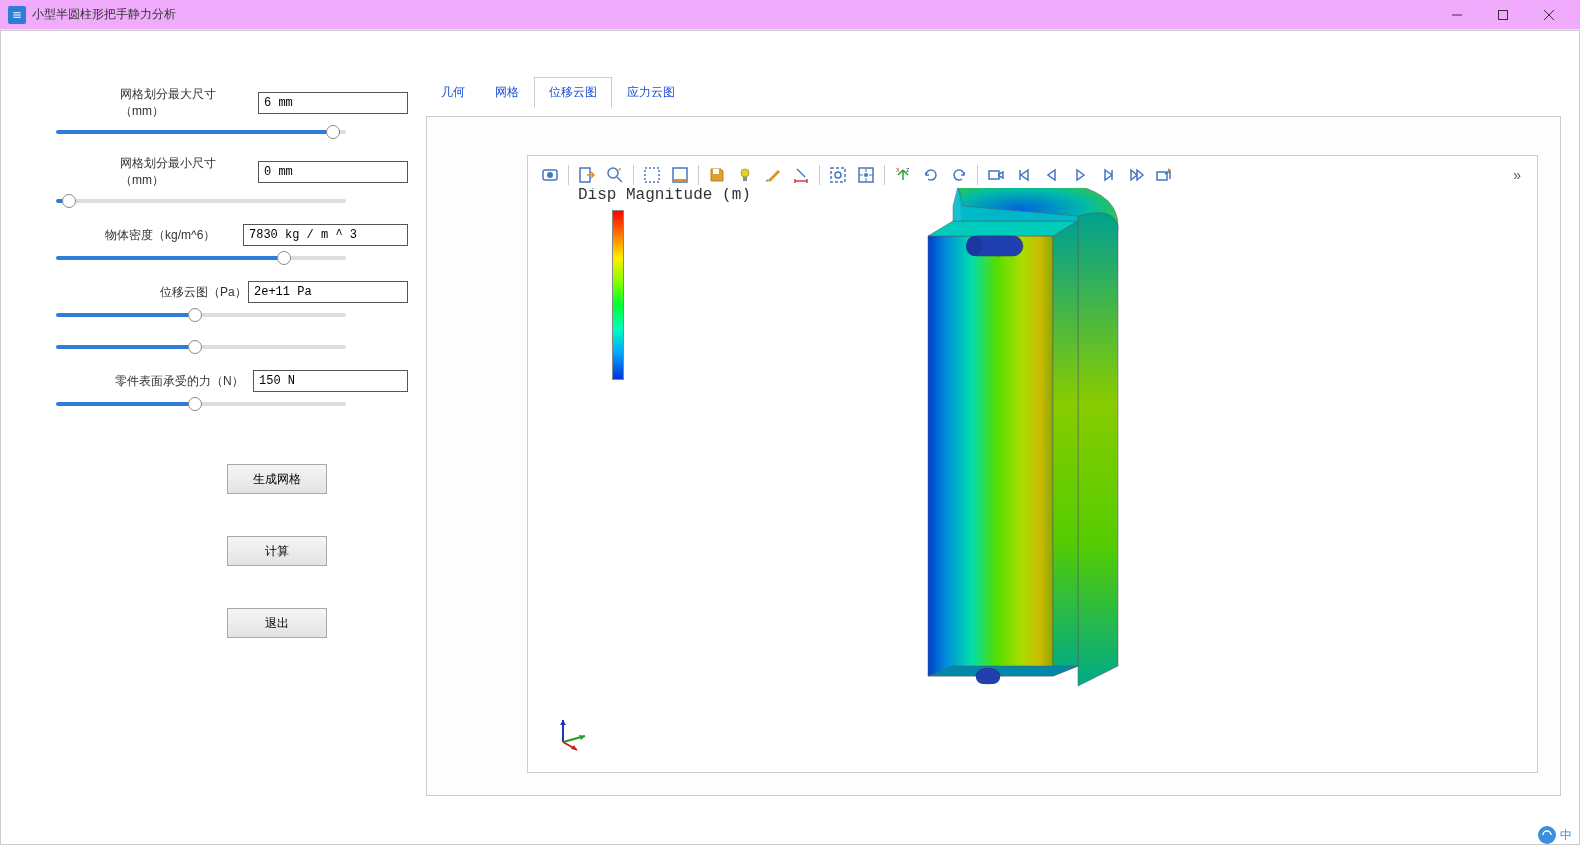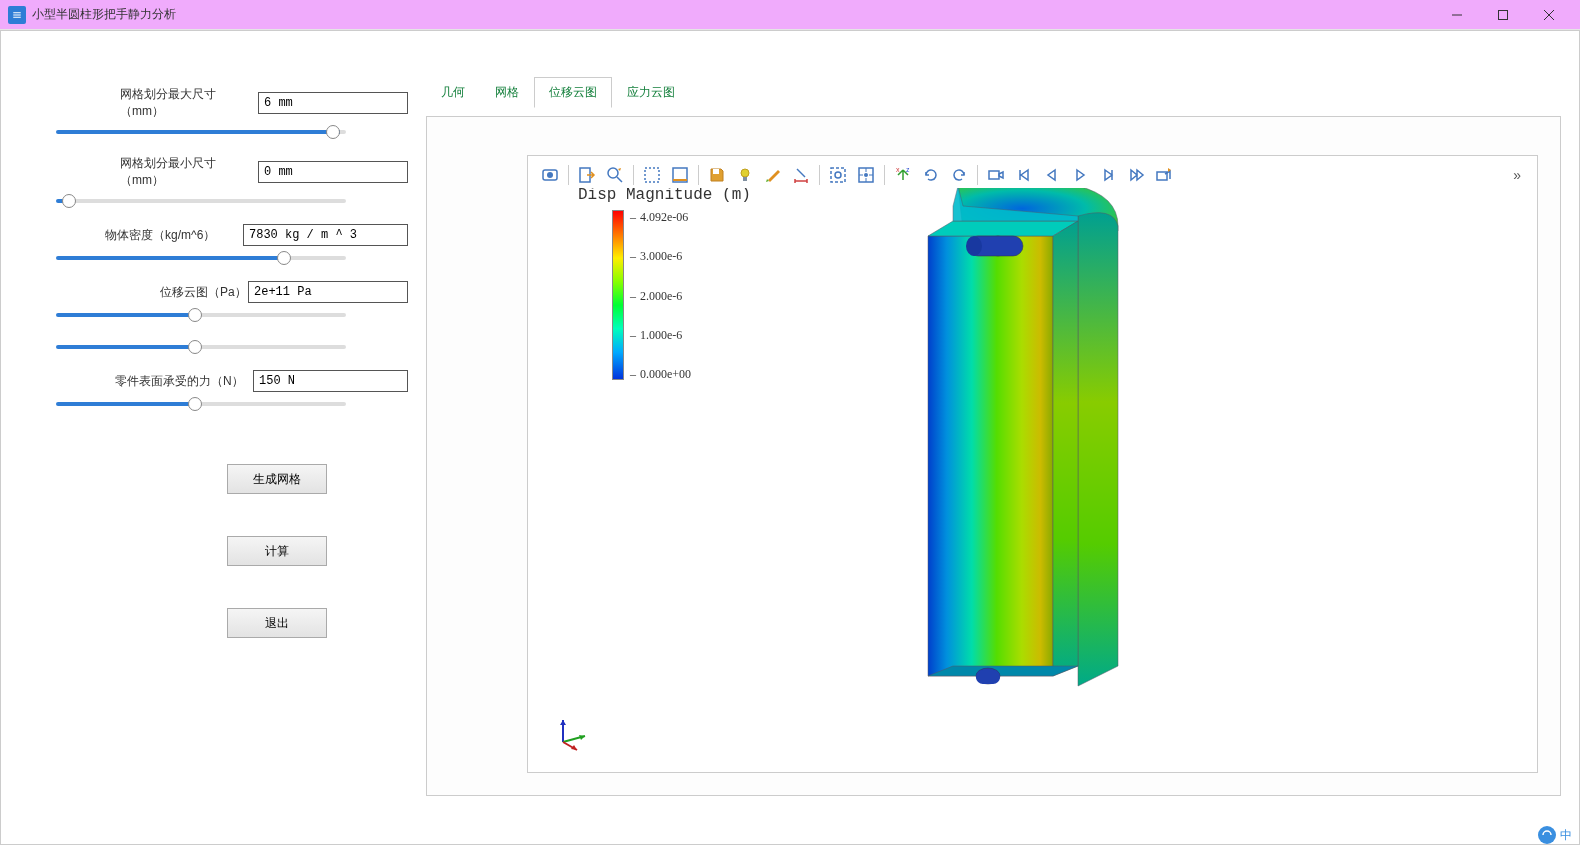--- a/index.html
+++ b/index.html
@@ -22,21 +22,21 @@
 .slider::-webkit-slider-thumb { -webkit-appearance: none; appearance: none; width: 14px; height: 14px; border-radius: 50%; background: #fff; border: 1px solid #888; cursor: pointer; }
 .slider::-moz-range-thumb { width: 14px; height: 14px; border-radius: 50%; background: #fff; border: 1px solid #888; cursor: pointer; }
 .slider.low-val { background: linear-gradient(to right, #2e7dd6 0%, #2e7dd6 3%, #ddd 3%, #ddd 100%); }
 .slider.high-val { background: linear-gradient(to right, #2e7dd6 0%, #2e7dd6 98%, #ddd 98%, #ddd 100%); }
 .slider.mid-val { background: linear-gradient(to right, #2e7dd6 0%, #2e7dd6 48%, #ddd 48%, #ddd 100%); }
 .btn-column { display: flex; flex-direction: column; align-items: center; margin-top: 55px; gap: 42px; padding-left: 90px; }
 .action-btn { width: 100px; height: 30px; background: linear-gradient(#f5f5f5, #e3e3e3); border: 1px solid #aaa; font-size: 12px; cursor: pointer; }
 
 .right-panel { flex: 1; padding: 46px 18px 18px 0; background: #fff; }
 .tabs { display: flex; margin-bottom: 8px; border-bottom: none; }
-.tab { padding: 6px 14px; font-size: 12px; color: #15803d; cursor: pointer; border: 1px solid transparent; }
+.tab { padding: 6px 14px; font-size: 12px; color: #1d4ed8; cursor: pointer; border: 1px solid transparent; }
 .tab.active { border: 1px solid #ccc; border-bottom: 1px solid #fff; background: #fff; }
 .viewport { border: 1px solid #ccc; height: 680px; background: #fdfdfd; position: relative; overflow: hidden; }
 .viewport-content { border: 1px solid #ccc; position: absolute; top: 38px; left: 100px; right: 22px; bottom: 22px; background: #fff; }
 
 .toolbar { position: absolute; top: 6px; left: 6px; right: 6px; height: 26px; display: flex; align-items: center; gap: 4px; background: #fff; padding: 0 4px; z-index: 10; }
 .tb-btn { width: 24px; height: 24px; display: flex; align-items: center; justify-content: center; cursor: pointer; border-radius: 2px; }
 .tb-sep { width: 1px; height: 20px; background: #ccc; margin: 0 2px; }
 .tb-overflow { margin-left: auto; font-size: 14px; color: #555; padding: 0 6px; cursor: pointer; }
 
 .legend { position: absolute; top: 30px; left: 50px; z-index: 5; }
@@ -283,27 +283,20 @@
                 <path d="M13 2l3 2-3 2" fill="#e09020"></path>
               </svg>
             </div>
           <div class="tb-overflow">»</div>
         </div>
 
         <div class="legend">
           <div class="legend-title">Disp Magnitude (m)</div>
           <div class="legend-body">
             <div class="legend-bar"></div>
-            <div class="legend-labels">
-              <div class="legend-tick">4.092e-06</div>
-              <div class="legend-tick">3.000e-6</div>
-              <div class="legend-tick">2.000e-6</div>
-              <div class="legend-tick">1.000e-6</div>
-              <div class="legend-tick">0.000e+00</div>
-            </div>
           </div>
         </div>
 
         <div class="model-3d">
           <svg viewBox="0 0 380 540">
             <defs>
               <linearGradient id="frontGrad" x1="0" y1="0" x2="1" y2="0">
                 <stop offset="0%" stop-color="#0040cc"></stop>
                 <stop offset="15%" stop-color="#0090dd"></stop>
                 <stop offset="35%" stop-color="#00ddaa"></stop>

